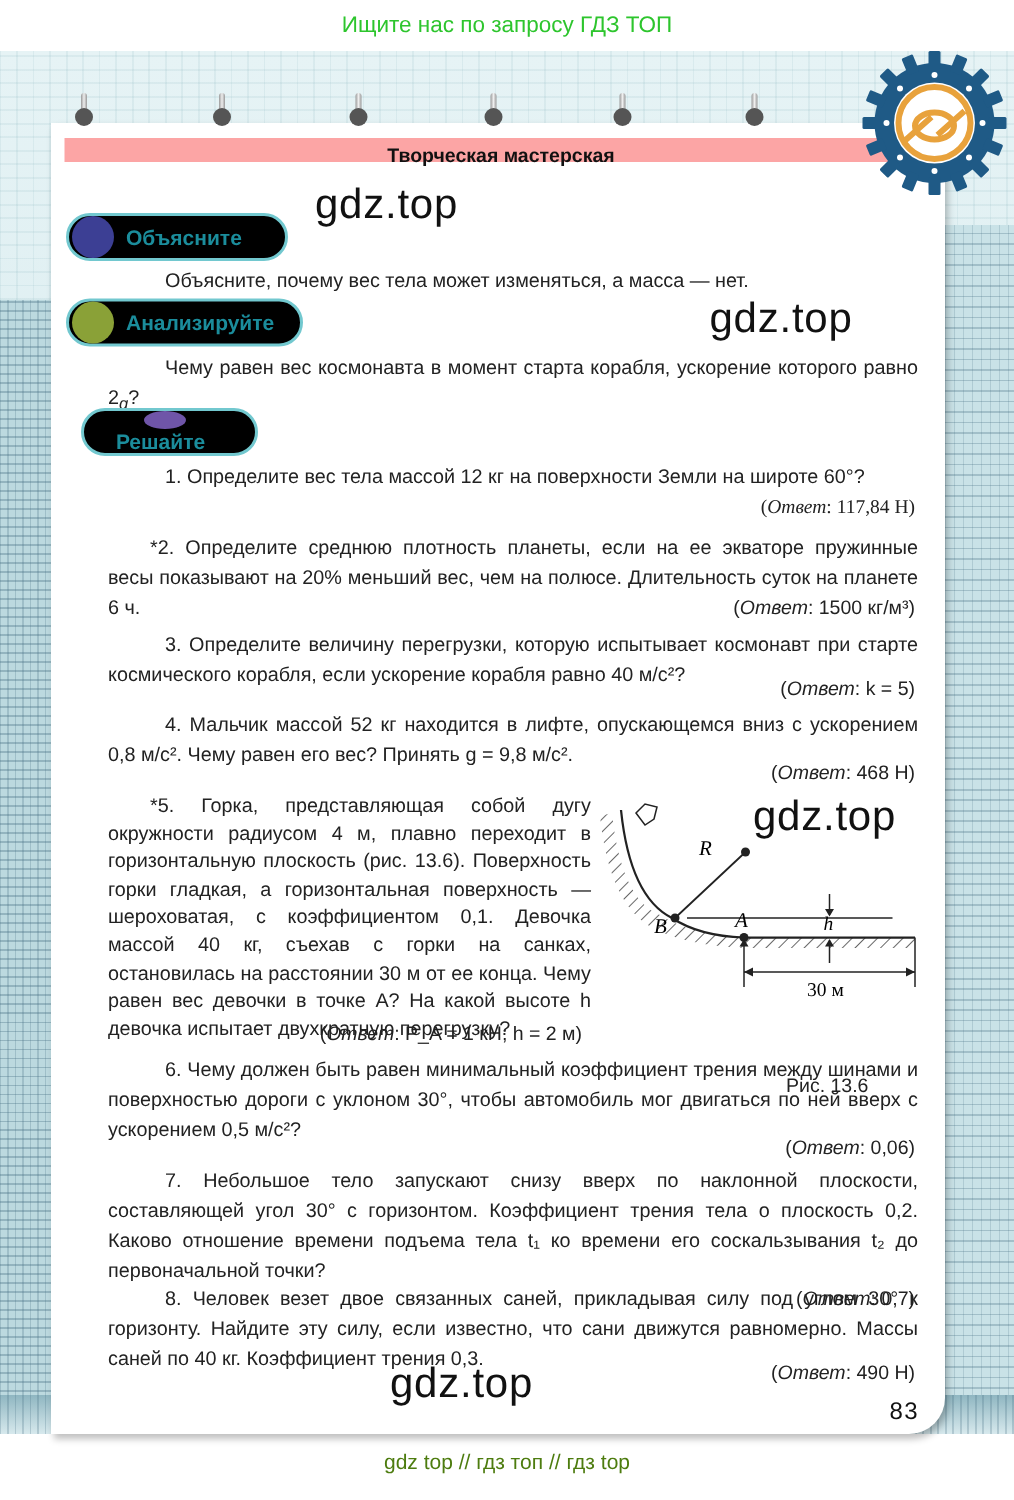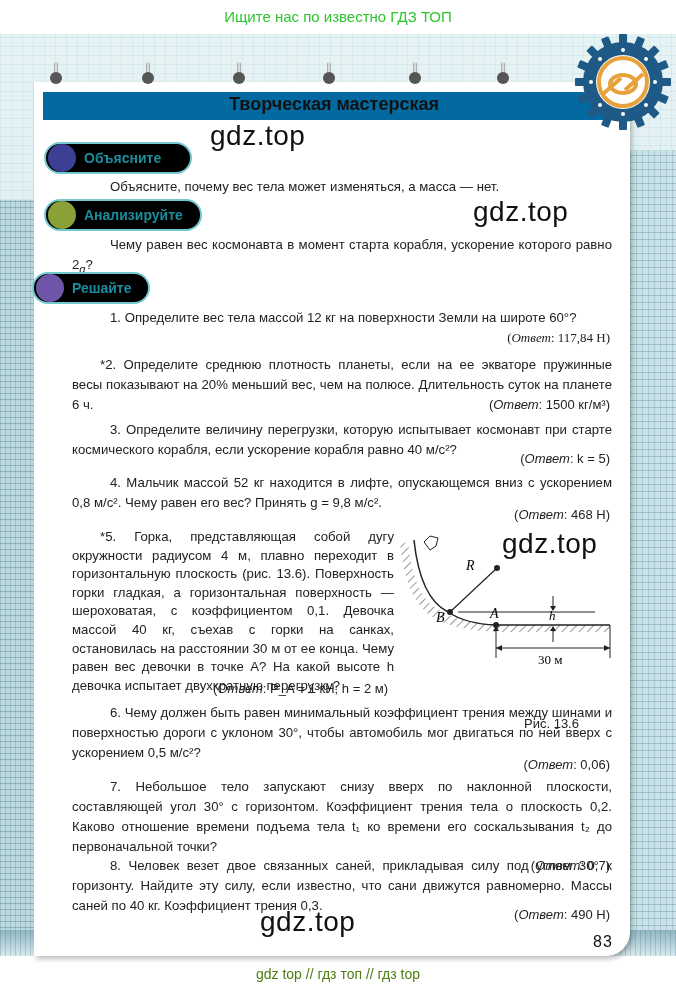--- a/index.html
+++ b/index.html
@@ -43,23 +43,23 @@
       position: absolute; left: 34px; top: 82px; width: 596px; height: 874px;
       background: #fff; border-radius: 0 0 24px 0;
       box-shadow: 2px 3px 5px rgba(0,0,0,0.25);
     }
 
     .ring { position: absolute; top: 62px; width: 12px; height: 24px; }
     .ring .stem { position: absolute; left: 4px; top: 0; width: 4px; height: 14px; background: linear-gradient(90deg,#999,#eee,#999); border-radius: 2px; }
     .ring .ball { position: absolute; left: 0; top: 10px; width: 12px; height: 12px; border-radius: 50%; background: #555; }
 
     .header-band {
-      position: absolute; left: 43px; top: 92px; width: 582px; height: 28px;
-      background: #0369a1; text-align: center; line-height: 24px;
-      font-weight: bold; font-size: 18px; color: #111;
+      position: absolute; left: 43px; top: 92px; width: 582px; height: 16px;
+      background: #fca5a5; text-align: center; line-height: 24px;
+      font-weight: bold; font-size: 13px; color: #111;
     }
 
     .gear {
       position: absolute; left: 573px; top: 32px; width: 100px; height: 100px;
     }
 
     .pill {
       position: absolute; height: 32px; border: 2px solid #72c8cf; border-radius: 16px;
       background: #000000; display: flex; align-items: center;
     }
@@ -80,21 +80,21 @@
     .page-number { position: absolute; left: 593px; top: 933px; font-size: 16px; color: #111; letter-spacing: 1px; }
 
     .bottom-links {
       position: absolute; left: 0; top: 966px; width: 676px; text-align: center;
       font-size: 14px; color: #4d7c0f;
     }
   </style>
 </head>
 <body>
 
-<div class="top-banner">Ищите нас по известно ГДЗ ТОП</div>
+<div class="top-banner">Ищите нас по запросу ГДЗ ТОП</div>
 
 <div class="bg-area"></div>
 <div class="bg-left-strip"></div>
 <div class="bg-right-strip"></div>
 <div class="bg-bottom-strip"></div>
 
 <div class="page"></div>
 
 <div class="ring" style="left:50px">
     <div class="stem"></div>
@@ -171,21 +171,21 @@
   <span class="label">Объясните</span>
 </div>
 <div class="txt" style="left:110px; top:177px;">Объясните, почему вес тела может изменяться, а масса — нет.</div>
 
 <div class="pill" style="left:44px; top:199px; width:158px;">
   <div class="dot" style="background:#8aa137"></div>
   <span class="label">Анализируйте</span>
 </div>
 <div class="txt para" style="left:72px; top:235px; width:540px;"><span>Чему равен вес космонавта в момент старта корабля, ускорение которого равно 2</span><sub><i>g</i></sub><span>?</span></div>
 
-<div class="pill" style="left:32px; top:272px; width:118px;">
+<div class="pill" style="left:54px; top:272px; width:118px;flex-direction:column;">
   <div class="dot" style="background:#6f55a8"></div>
   <span class="label">Решайте</span>
 </div>
 
 <div class="txt para" style="left:72px; top:308px; width:540px;"><span>1.</span> <span>Определите вес тела массой 12 кг на поверхности Земли на широте 60°?</span></div>
 <div class="ans" style="top:330px;font-family:Liberation Serif, serif;">(<i>Ответ</i><span>: 117,84 Н)</span></div>
 
 <div class="txt para" style="left:72px; top:355px; width:540px; text-indent:28px;"><span>*2.</span> <span>Определите среднюю плотность планеты, если на ее экваторе пружинные весы показывают на 20% меньший вес, чем на полюсе. Длительность суток на планете 6 ч.</span></div>
 <div class="ans" style="top:397px;">(<i>Ответ</i><span>: 1500 кг/м³)</span></div>
 

